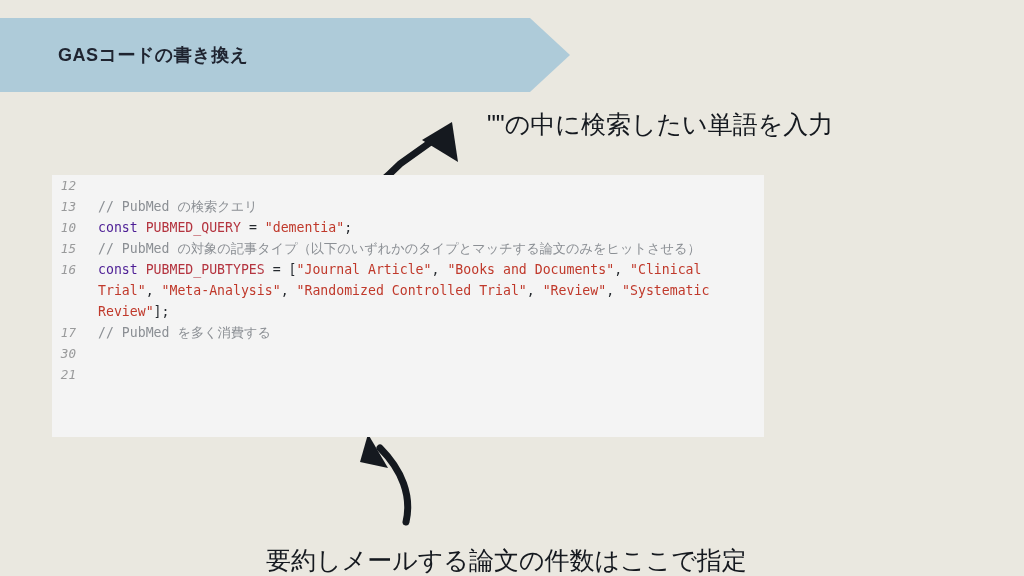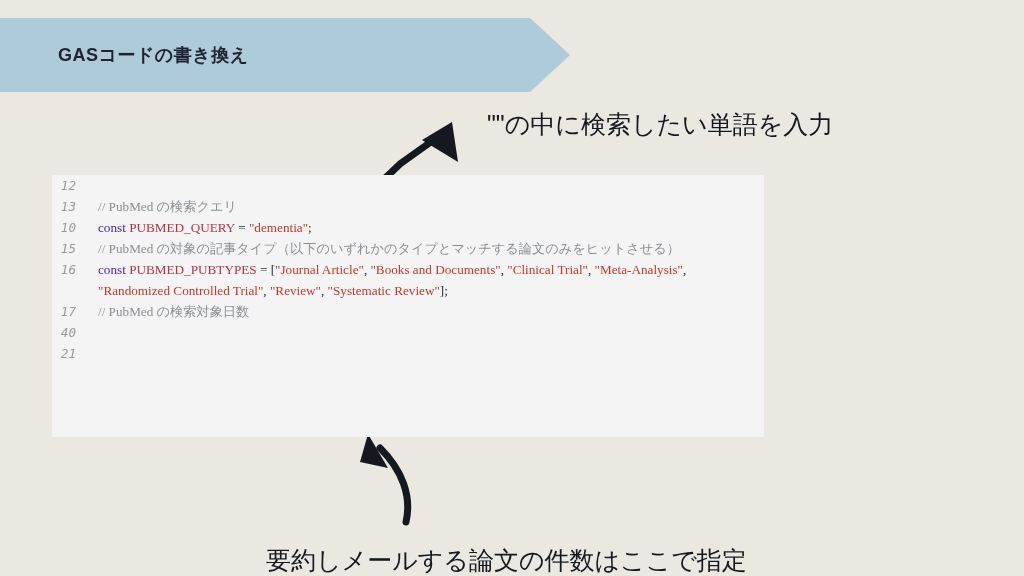--- a/index.html
+++ b/index.html
@@ -99,21 +99,20 @@
     user-select: none;
     font-size: 12.6px;
     line-height: 21px;
     font-style: italic;
   }
   .code-text {
     white-space: pre-wrap;
     word-break: break-word;
     color: #24292e;
     padding-right: 10px;
-    font-family: Liberation Serif, serif;
   }
   .cm { color: #8b8f94; }           
   .kw { color: #4c1d95; }           
   .vr { color: #b4343f; }           
   .st { color: #c0392b; }           
   .nm { color: #1f6fb2; }           
   .pn { color: #24292e; }
 </style>
 </head>
 <body>
@@ -155,23 +154,23 @@
       <div class="code-row">
         <div class="ln">15</div>
         <div class="code-text"><span class="cm">// PubMed の対象の記事タイプ（以下のいずれかのタイプとマッチする論文のみをヒットさせる）</span></div>
       </div>
       <div class="code-row">
         <div class="ln">16</div>
         <div class="code-text"><span class="kw">const</span><span class="pn"> </span><span class="vr">PUBMED_PUBTYPES</span><span class="pn"> = [</span><span class="st">"Journal Article"</span><span class="pn">, </span><span class="st">"Books and Documents"</span><span class="pn">, </span><span class="st">"Clinical Trial"</span><span class="pn">, </span><span class="st">"Meta-Analysis"</span><span class="pn">, </span><span class="st">"Randomized Controlled Trial"</span><span class="pn">, </span><span class="st">"Review"</span><span class="pn">, </span><span class="st">"Systematic Review"</span><span class="pn">];</span></div>
       </div>
       <div class="code-row">
         <div class="ln">17</div>
-        <div class="code-text"><span class="cm">// PubMed の検索対象日数</span></div>
+        <div class="code-text"><span class="cm">// PubMed を多く消費する</span></div>
       </div>
       <div class="code-row">
-        <div class="ln">40</div>
+        <div class="ln">30</div>
       </div>
       <div class="code-row">
         <div class="ln">21</div>
         <div class="code-text">&nbsp;</div>
       </div>
     </div>
 </div>
 
 </body></html>

